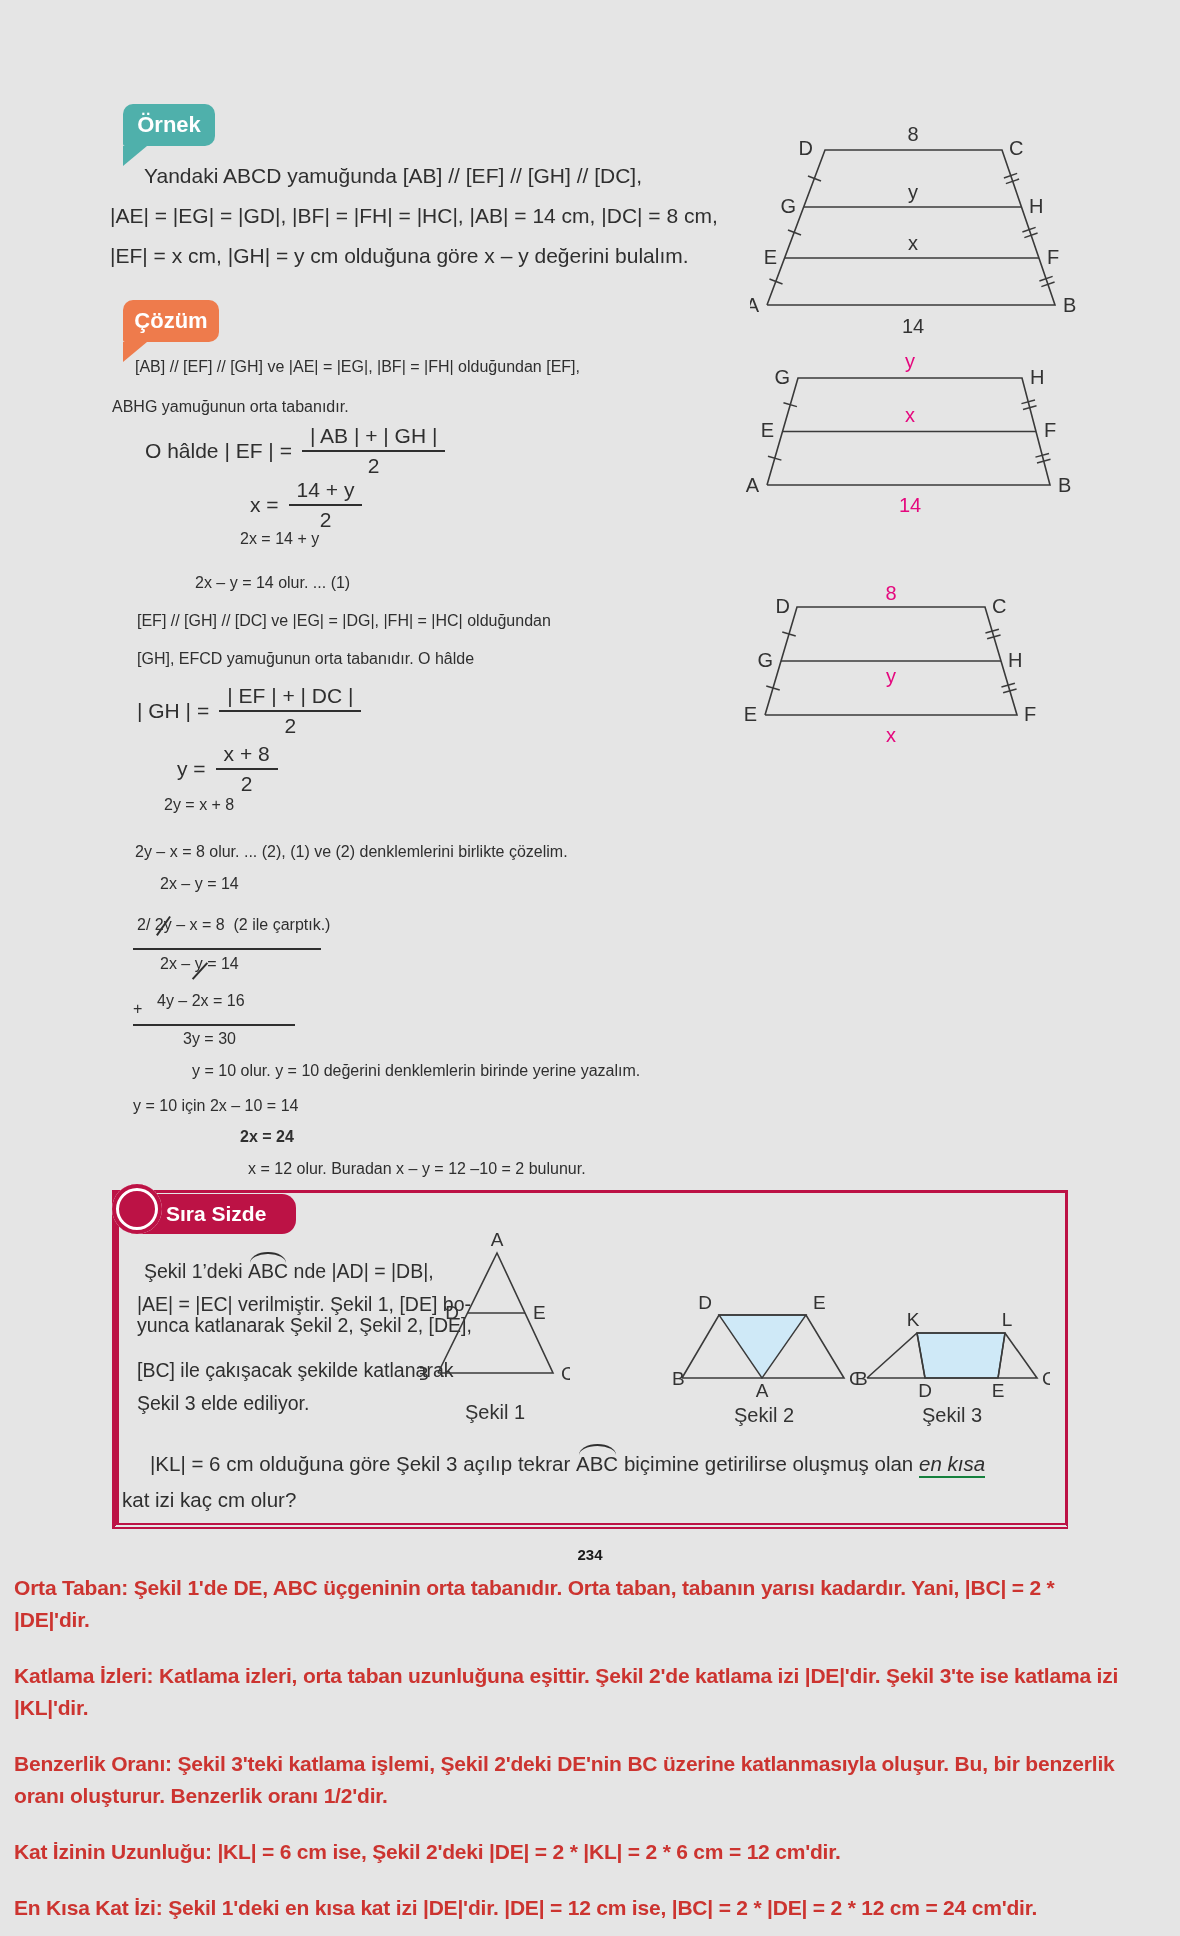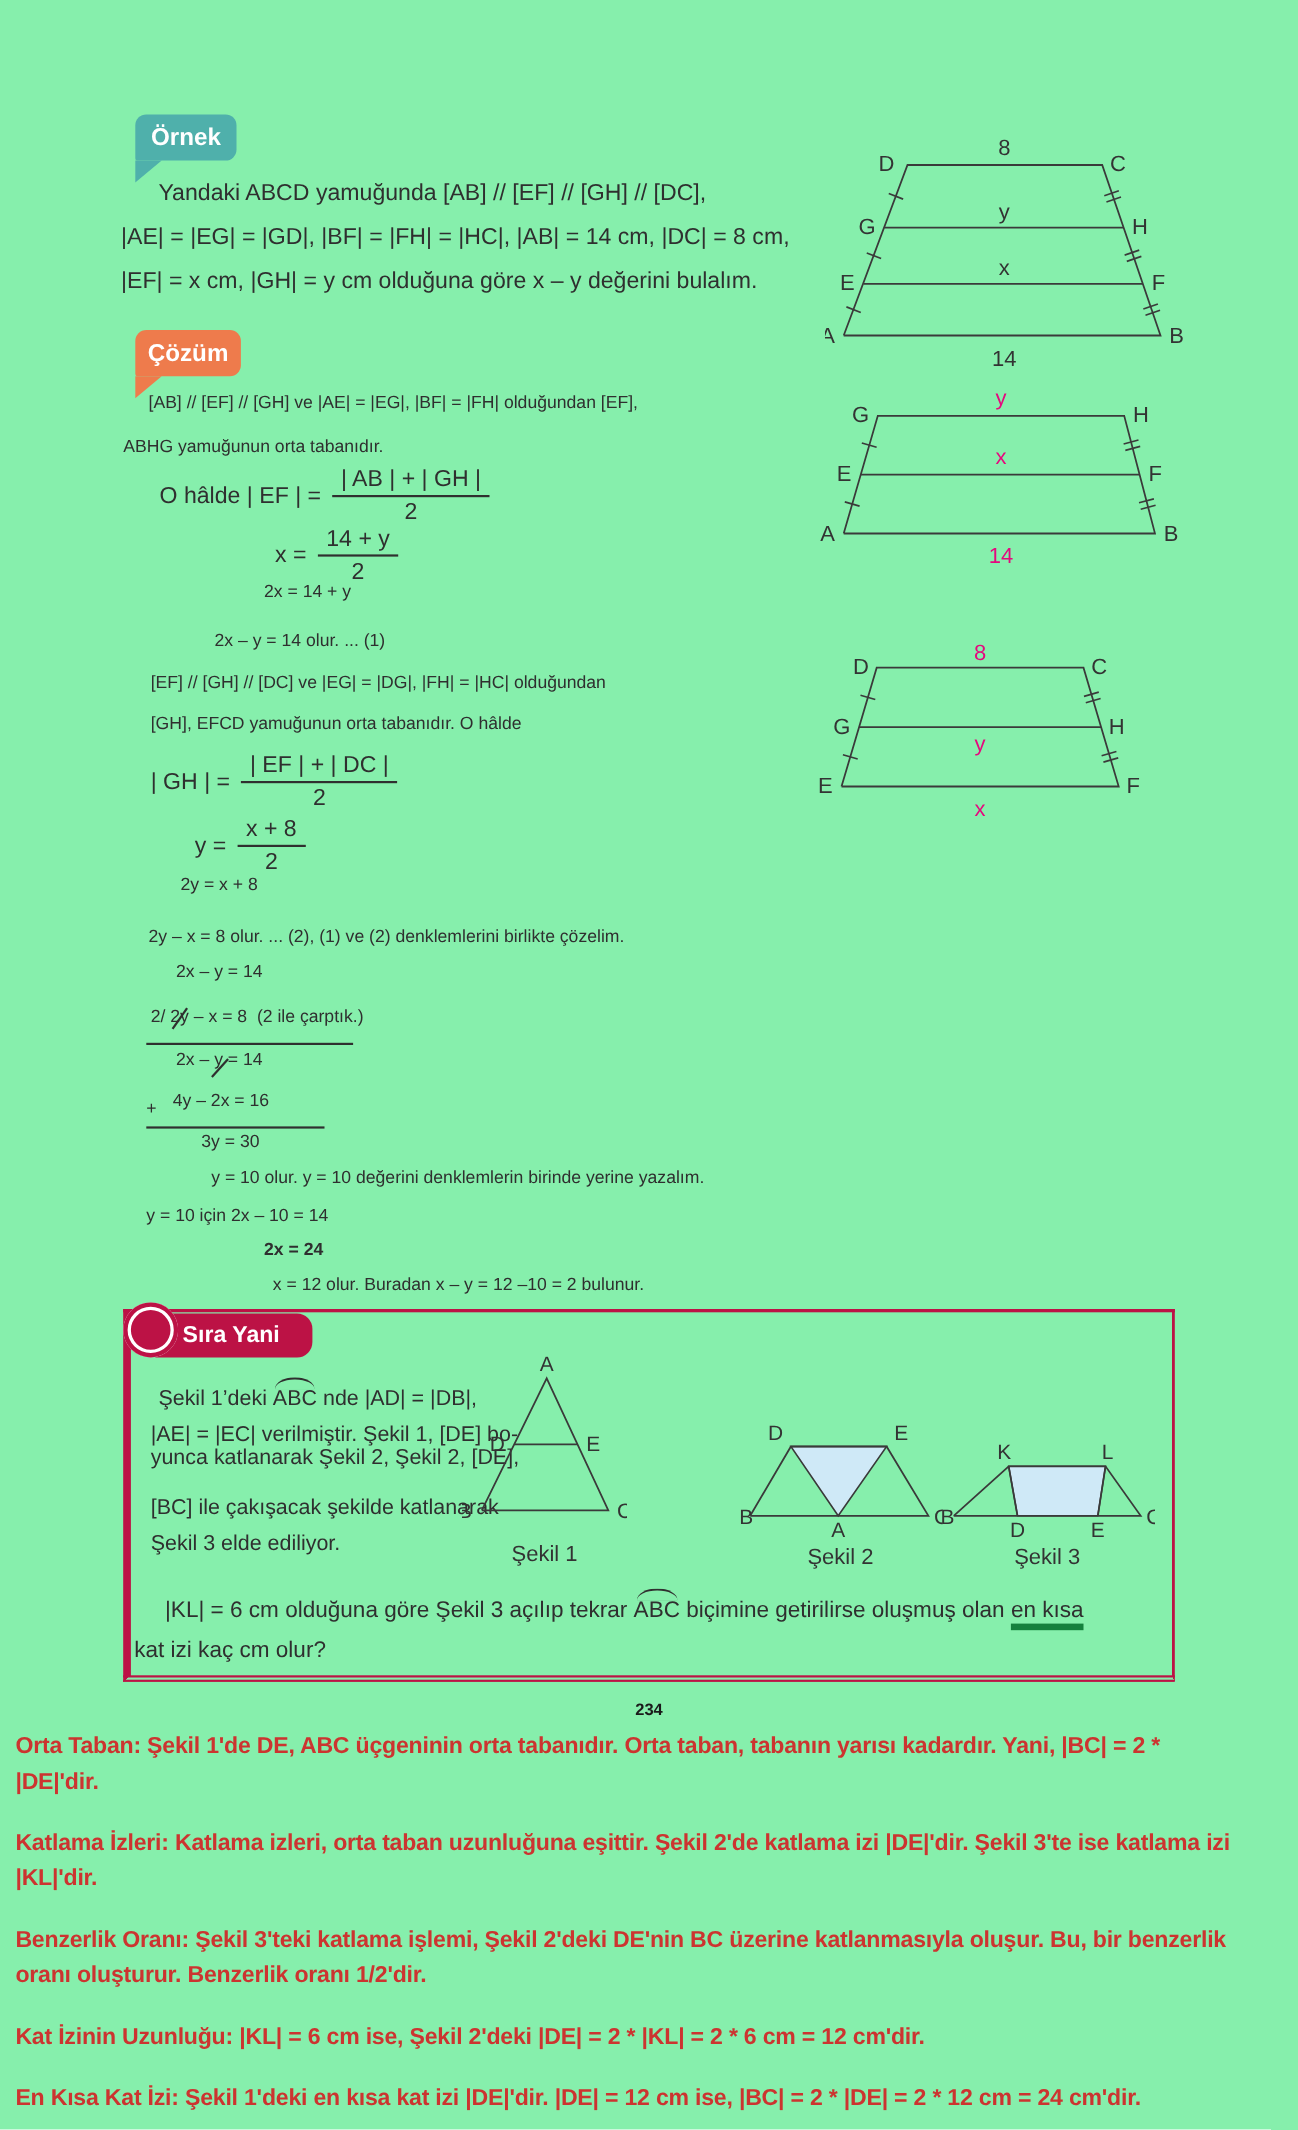--- a/index.html
+++ b/index.html
@@ -1,16 +1,16 @@
 <!DOCTYPE html>
 <html><head>
 <meta charset="utf-8">
 <style>
   html,body{margin:0;padding:0;background:#ffffff;}
-  #page{position:relative;width:1180px;height:1936px;background:#86efac;overflow:hidden;
+  #page{position:relative;width:1180px;height:1936px;background:#e5e5e5;overflow:hidden;
         font-family:"Liberation Sans","DejaVu Sans",sans-serif;color:#2f2f2f;}
   
   .badge{position:absolute;height:42px;line-height:42px;text-align:center;
          color:#fff;font-weight:bold;font-size:22px;border-radius:10px 10px 10px 2px;}
   .badge::after{content:"";position:absolute;left:0;top:100%;width:0;height:0;
          border-right:24px solid transparent;}
   .badge.teal{background:#4fb0ab;}
   .badge.teal::after{border-top:20px solid #4fb0ab;}
   .badge.orange{background:#ee7b4c;}
   .badge.orange::after{border-top:20px solid #ee7b4c;}
@@ -29,21 +29,21 @@
   .strike1{position:relative;display:inline-block;}
   .strike1::after{content:"";position:absolute;left:-3px;right:-3px;top:48%;
       border-top:2px solid #2f2f2f;transform:rotate(-55deg);}
   .strike2{position:relative;display:inline-block;}
   .strike2::after{content:"";position:absolute;left:-6px;right:-8px;top:82%;
       border-top:2px solid #2f2f2f;transform:rotate(-48deg);}
   
   .arc{position:relative;display:inline-block;}
   .arc::before{content:"";position:absolute;left:6%;right:6%;top:-8px;height:9px;
       border-top:2.5px solid #2f2f2f;border-radius:50% 50% 0 0/100% 100% 0 0;}
-  .u{border-bottom:6px solid #15803d;padding-bottom:1px;}
+  .u{border-bottom:2px solid #15803d;padding-bottom:1px;font-style:italic;}
   
   .diag{position:absolute;}
   .diag line,.diag polyline,.diag polygon,.diag path{stroke:#3a3a3a;stroke-width:1.6;fill:none;}
   .diag .tick line{stroke:#3a3a3a;stroke-width:1.5;}
   .diag text{font-family:"Liberation Sans","DejaVu Sans",sans-serif;font-size:20px;fill:#333;stroke:none;}
   .diag text.mag{fill:#e5087e;}
   .diag polygon.shade{fill:#cfe9f7;stroke:#3a3a3a;stroke-width:1.4;}
   .diag text.cap{font-size:20px;}
   
   #sira-box{position:absolute;left:112px;top:1190px;width:946px;height:330px;
@@ -243,21 +243,21 @@
   <div class="txt" style="left:133px;top:1000px;">+</div>
   <div class="txt" style="left:157px;top:992px;">4y – 2x = 16</div>
   <div class="rule" style="left:133px;top:1024px;width:162px;"></div>
   <div class="txt" style="left:183px;top:1030px;">3y = 30</div>
   <div class="txt" style="left:192px;top:1062px;">y = 10 olur. y = 10 değerini denklemlerin birinde yerine yazalım.</div>
   <div class="txt" style="left:133px;top:1097px;">y = 10 için 2x – 10 = 14</div>
   <div class="txt" style="left:240px;top:1128px;font-weight:bold;">2x = 24</div>
   <div class="txt" style="left:248px;top:1160px;">x = 12 olur. Buradan x – y = 12 –10 = 2 bulunur.</div>
 
   <div id="sira-box"></div>
-  <div id="sira-badge">Sıra Yani</div>
+  <div id="sira-badge">Sıra Sizde</div>
   <div id="sira-circle"></div>
 
   <div class="sira-line" style="left:144px;top:1260px;">
     <span>Şekil 1’deki</span>
     <span class="arc">ABC</span>
     <span>nde |AD| = |DB|,</span>
   </div>
   <div class="sira-line" style="left:137px;top:1293px;">|AE| = |EC| verilmiştir. Şekil 1, [DE] bo-</div>
   <div class="sira-line" style="left:137px;top:1314px;">yunca katlanarak Şekil 2, Şekil 2, [DE],</div>
   <div class="sira-line" style="left:137px;top:1359px;">[BC] ile çakışacak şekilde katlanarak</div>

